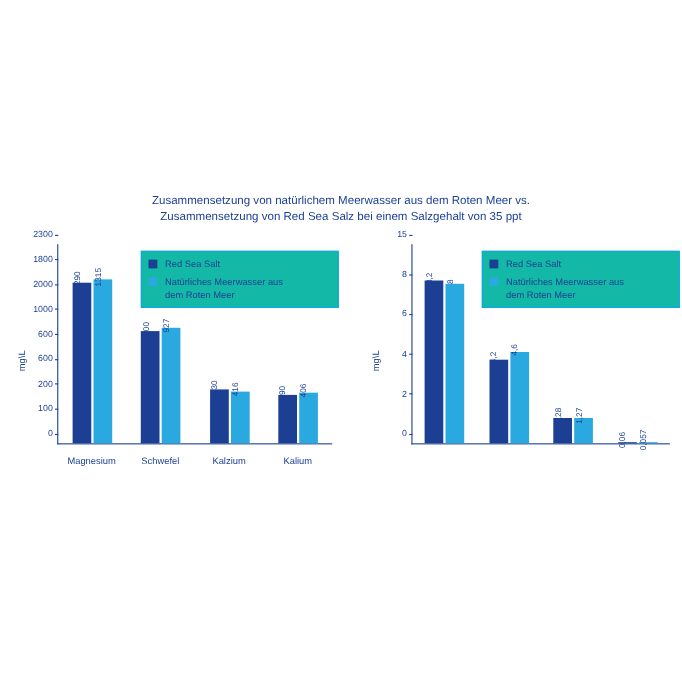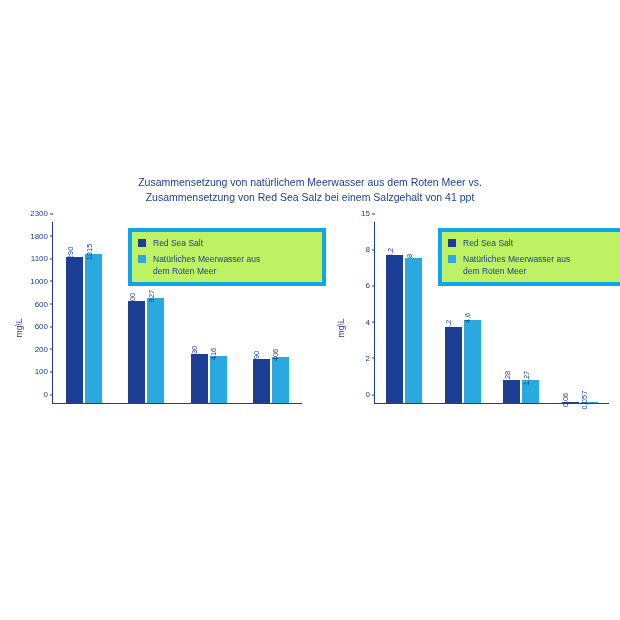--- a/index.html
+++ b/index.html
@@ -117,23 +117,23 @@
     display: flex;
   }
   .catlabels span {
     flex: 1;
     text-align: center;
     font-size: 8.5px;
     color: #1c3f94;
   }
   .legend {
     position: absolute;
-    border: 4px solid #0ea5e9;
-    background: #bef264;
-    padding: 5px 24px 5px 6px;
+    border: 1px solid #0ea5e9;
+    background: #14b8a6;
+    padding: 5px 12px 5px 6px;
     font-size: 8.5px;
     color: #1c3f94;
     line-height: 12px;
   }
   #legend-left { left: 128px; top: 228px; width: 160px; }
   #legend-right { left: 438px; top: 228px; width: 160px; }
   .legend-row {
     display: flex;
     align-items: flex-start;
     margin-bottom: 4px;
@@ -150,33 +150,33 @@
   .sw1 { background: #29a9e0; }
   .legend-text { white-space: pre-line; }
 </style>
 </head>
 <body>
 
 <div class="canvas">
 
   <div class="title">
     <div>Zusammensetzung von natürlichem Meerwasser aus dem Roten Meer vs.</div>
-    <div>Zusammensetzung von Red Sea Salz bei einem Salzgehalt von 41 ppt</div>
+    <div>Zusammensetzung von Red Sea Salz bei einem Salzgehalt von 35 ppt</div>
   </div>
 
   <div class="chart" id="chart-left">
     <div class="ylabel">mg\L</div>
     <div class="plot">
       <div class="tick" style="bottom:0%">0</div>
       <div class="tick" style="bottom:12.5%">100</div>
       <div class="tick" style="bottom:25%">200</div>
       <div class="tick" style="bottom:37.5%">600</div>
       <div class="tick" style="bottom:50%">600</div>
       <div class="tick" style="bottom:62.5%">1000</div>
-      <div class="tick" style="bottom:75%">1100</div>
+      <div class="tick" style="bottom:75%">2000</div>
       <div class="tick" style="bottom:87.5%">1800</div>
       <div class="tick" style="bottom:100%">2300</div>
       <div class="groups" id="groups-left">
           <div class="group">
             <div class="bar s0" style="height: 80.625%;">
               <span class="val">1290</span>
             </div>
             <div class="bar s1" style="height: 82.1875%;">
               <span class="val">1315</span>
             </div>
@@ -200,20 +200,26 @@
           <div class="group">
             <div class="bar s0" style="height: 24.375%;">
               <span class="val">390</span>
             </div>
             <div class="bar s1" style="height: 25.375%;">
               <span class="val">406</span>
             </div>
           </div>
         </div>
     </div>
+    <div class="catlabels" id="cats-left">
+        <span>Magnesium</span>
+        <span>Schwefel</span>
+        <span>Kalzium</span>
+        <span>Kalium</span>
+      </div>
   </div>
 
   <div class="legend" id="legend-left">
     <div class="legend-row">
       <span class="swatch sw0"></span>
       <span class="legend-text">Red Sea Salt</span>
     </div>
     <div class="legend-row">
       <span class="swatch sw1"></span>
       <span class="legend-text">Natürliches Meerwasser aus

